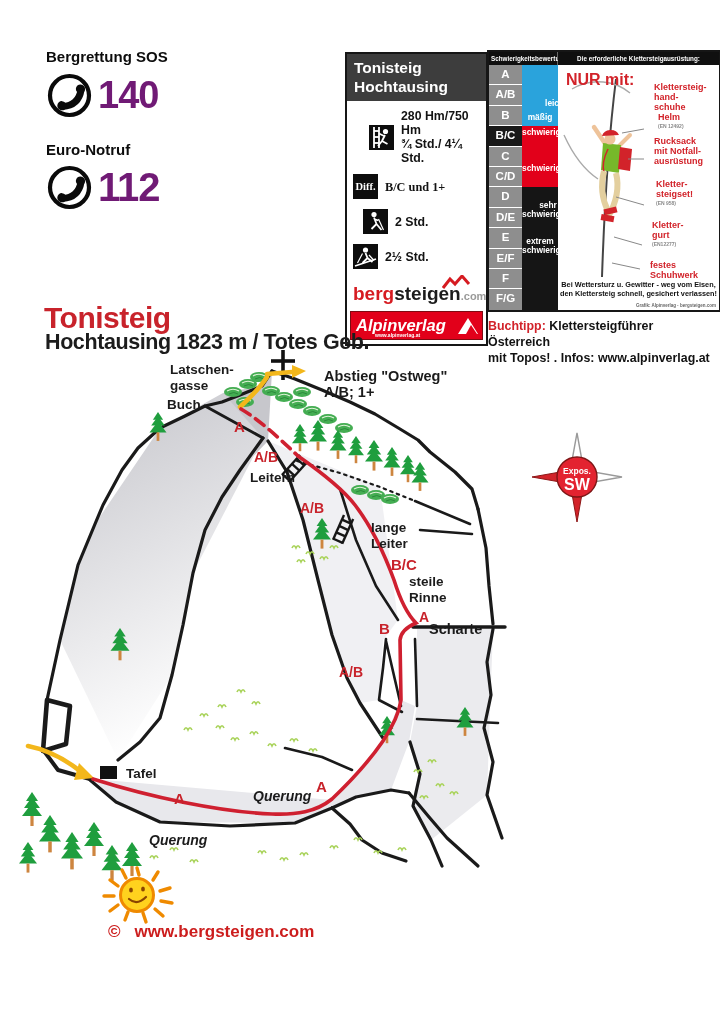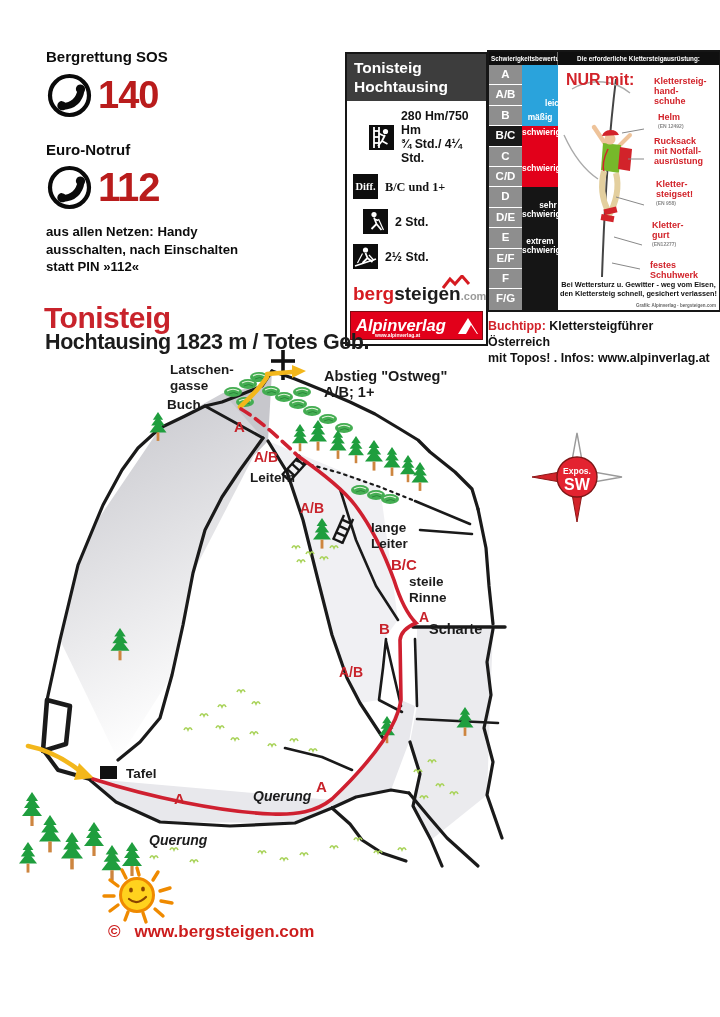--- a/index.html
+++ b/index.html
@@ -2,21 +2,21 @@
 <html><head>
 <meta charset="utf-8">
 <style>
   html,body{margin:0;padding:0;}
   body{width:720px;height:1017px;background:#fff;position:relative;overflow:hidden;
        font-family:"Liberation Sans",sans-serif;color:#111;}
   .abs{position:absolute;}
   
   .em-label{font-size:15px;font-weight:bold;color:#0c0c0c;}
   .phone-row{display:flex;align-items:center;gap:5px;}
-  .phone-num{font-size:38px;font-weight:bold;letter-spacing:-1px;color:#b91c1c;}
+  .phone-num{font-size:38px;font-weight:bold;letter-spacing:-1px;color:#701a75;}
   .em-note{font-size:13.2px;font-weight:bold;line-height:17.5px;color:#0c0c0c;}
   
   .infobox{left:345px;top:52px;width:139px;border:2px solid #161616;background:#fff;}
   .ib-head{background:#3d3d3d;color:#fff;font-size:15.5px;font-weight:bold;line-height:19px;padding:4px 7px 5px;}
   .ib-row{display:flex;align-items:center;gap:7px;padding:4px 6px 0 6px;}
   .ib-ico{width:25px;height:25px;background:#0d0d0d;flex:0 0 25px;display:flex;align-items:center;justify-content:center;}
   .ib-ico.difftxt{color:#fff;font-size:10.5px;font-weight:bold;}
   .ib-txt{font-size:12.3px;font-weight:bold;line-height:14px;color:#131313;}
   .brandrow{position:relative;margin:8px 4px 0 6px;height:30px;}
   .brandtxt{position:absolute;left:0;bottom:2px;white-space:nowrap;}
@@ -306,25 +306,20 @@
     <svg width="47" height="47">
       <circle cx="23.5" cy="23.5" r="19.5" fill="none" stroke="#0a0a0a" stroke-width="4.2"></circle>
       <g transform="rotate(-42 23.5 23.5)">
         <path d="M11,27 Q23.5,37 36,27" stroke="#0a0a0a" stroke-width="7" fill="none" stroke-linecap="round"></path>
         <circle cx="11" cy="26" r="4.6" fill="#0a0a0a"></circle>
           <circle cx="36" cy="26" r="4.6" fill="#0a0a0a"></circle>
       </g>
     </svg>
     <div class="phone-num" style="font-size:40px;">112</div>
   </div>
-  <div class="em-note" style="margin-top:12px;">
-    <div>aus allen Netzen: Handy</div>
-    <div>ausschalten, nach Einschalten</div>
-    <div>statt PIN »112«</div>
-  </div>
 </div>
 
 <div class="abs infobox">
   <div class="ib-head">
     <div>Tonisteig</div>
     <div>Hochtausing</div>
   </div>
   <div class="ib-row" style="margin-top:4px;padding-left:22px;">
     <div class="ib-ico">
       <svg width="25" height="25" stroke="#fff" stroke-width="1.8" fill="none">
@@ -428,21 +423,21 @@
         <circle cx="52" cy="62" r="5.5" fill="#eec39a"></circle>
         <path d="M44,59 a9,8 0 0 1 17,-1 l-17,1 Z" fill="#d2232a"></path>
         <path d="M50,72 C46,80 44,88 46,96" stroke="#d2232a" stroke-width="1.5" fill="none"></path>
         <path d="M46,94 C42,110 44,122 50,134" stroke="#e3cf9e" stroke-width="6" fill="none"></path>
         <path d="M58,96 C62,112 58,126 50,140" stroke="#e3cf9e" stroke-width="6" fill="none"></path>
         <rect x="46" y="131" width="13" height="6" fill="#d2232a" transform="rotate(-14 52 134)"></rect>
         <rect x="43" y="138" width="13" height="6" fill="#d2232a" transform="rotate(10 49 141)"></rect>
         <path d="M64,56 L86,52 M70,82 L86,82 M58,120 L86,128 M56,160 L84,168 M54,186 L82,192" stroke="#888" stroke-width="1" fill="none"></path>
       </svg>
       <div class="nurmit">NUR mit:</div>
-      <div class="eq" style="left:96px;top:12px;">
+      <div class="eq" style="left:96px;top:18px;">
         <div>Klettersteig-</div>
         <div>hand-</div>
         <div>schuhe</div>
       </div>
       <div class="eq" style="left:100px;top:48px;">
         <div>Helm</div>
         <div class="en">(EN 12492)</div>
       </div>
       <div class="eq" style="left:96px;top:72px;">
         <div>Rucksack</div>

